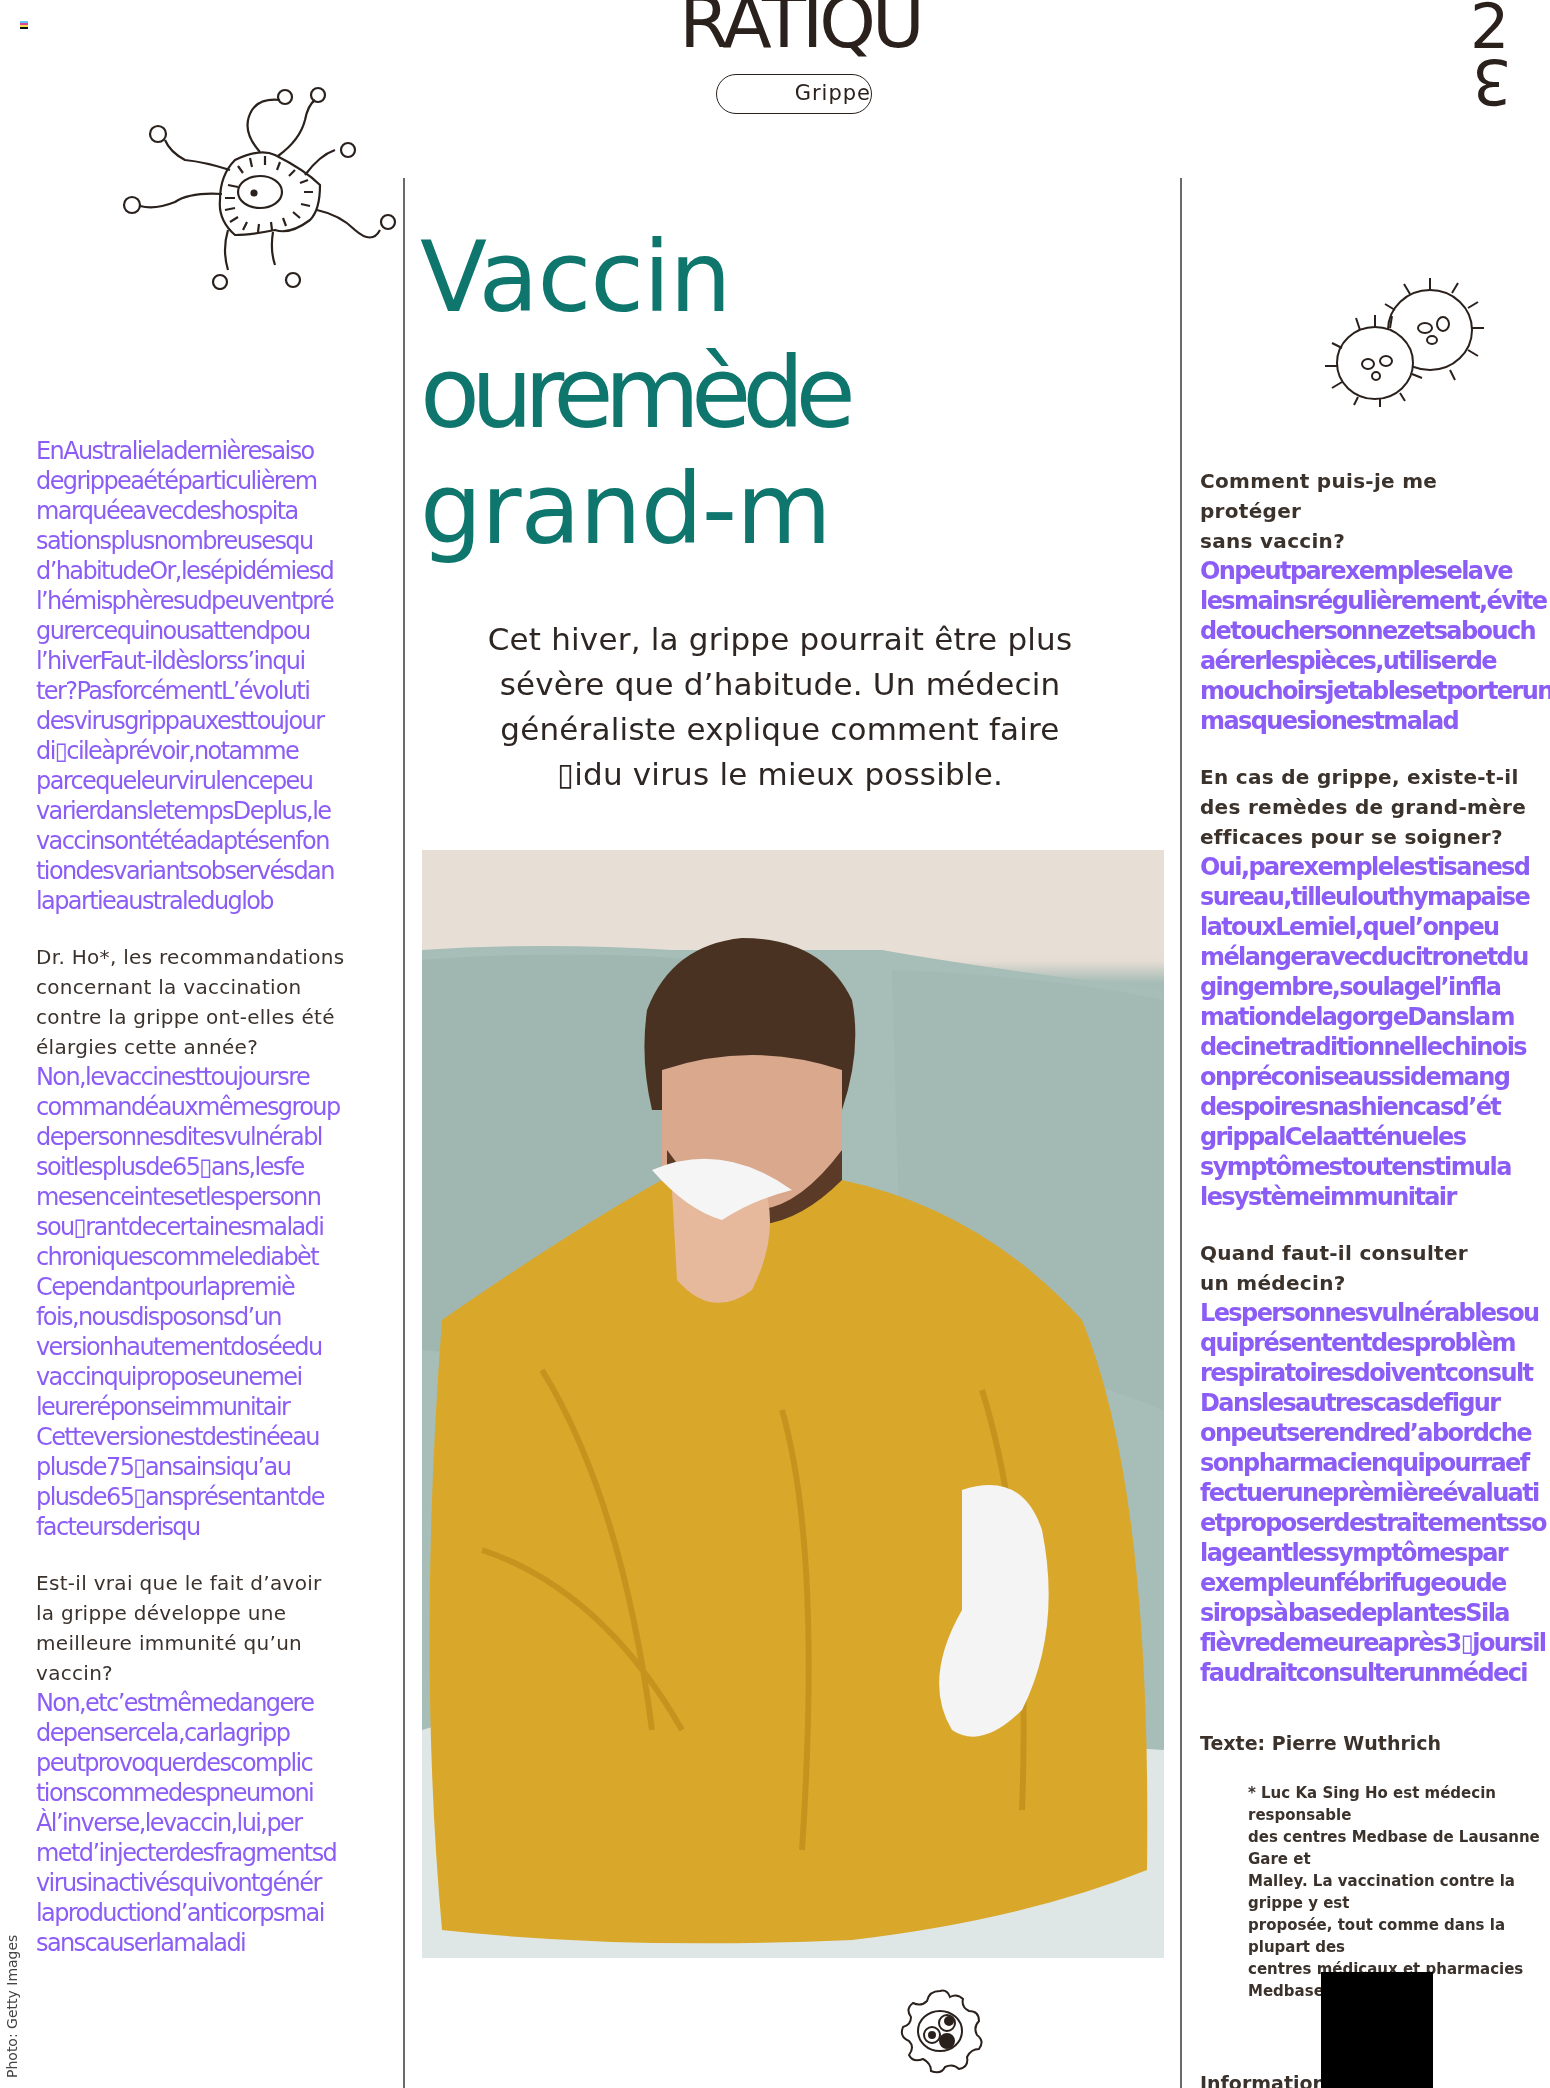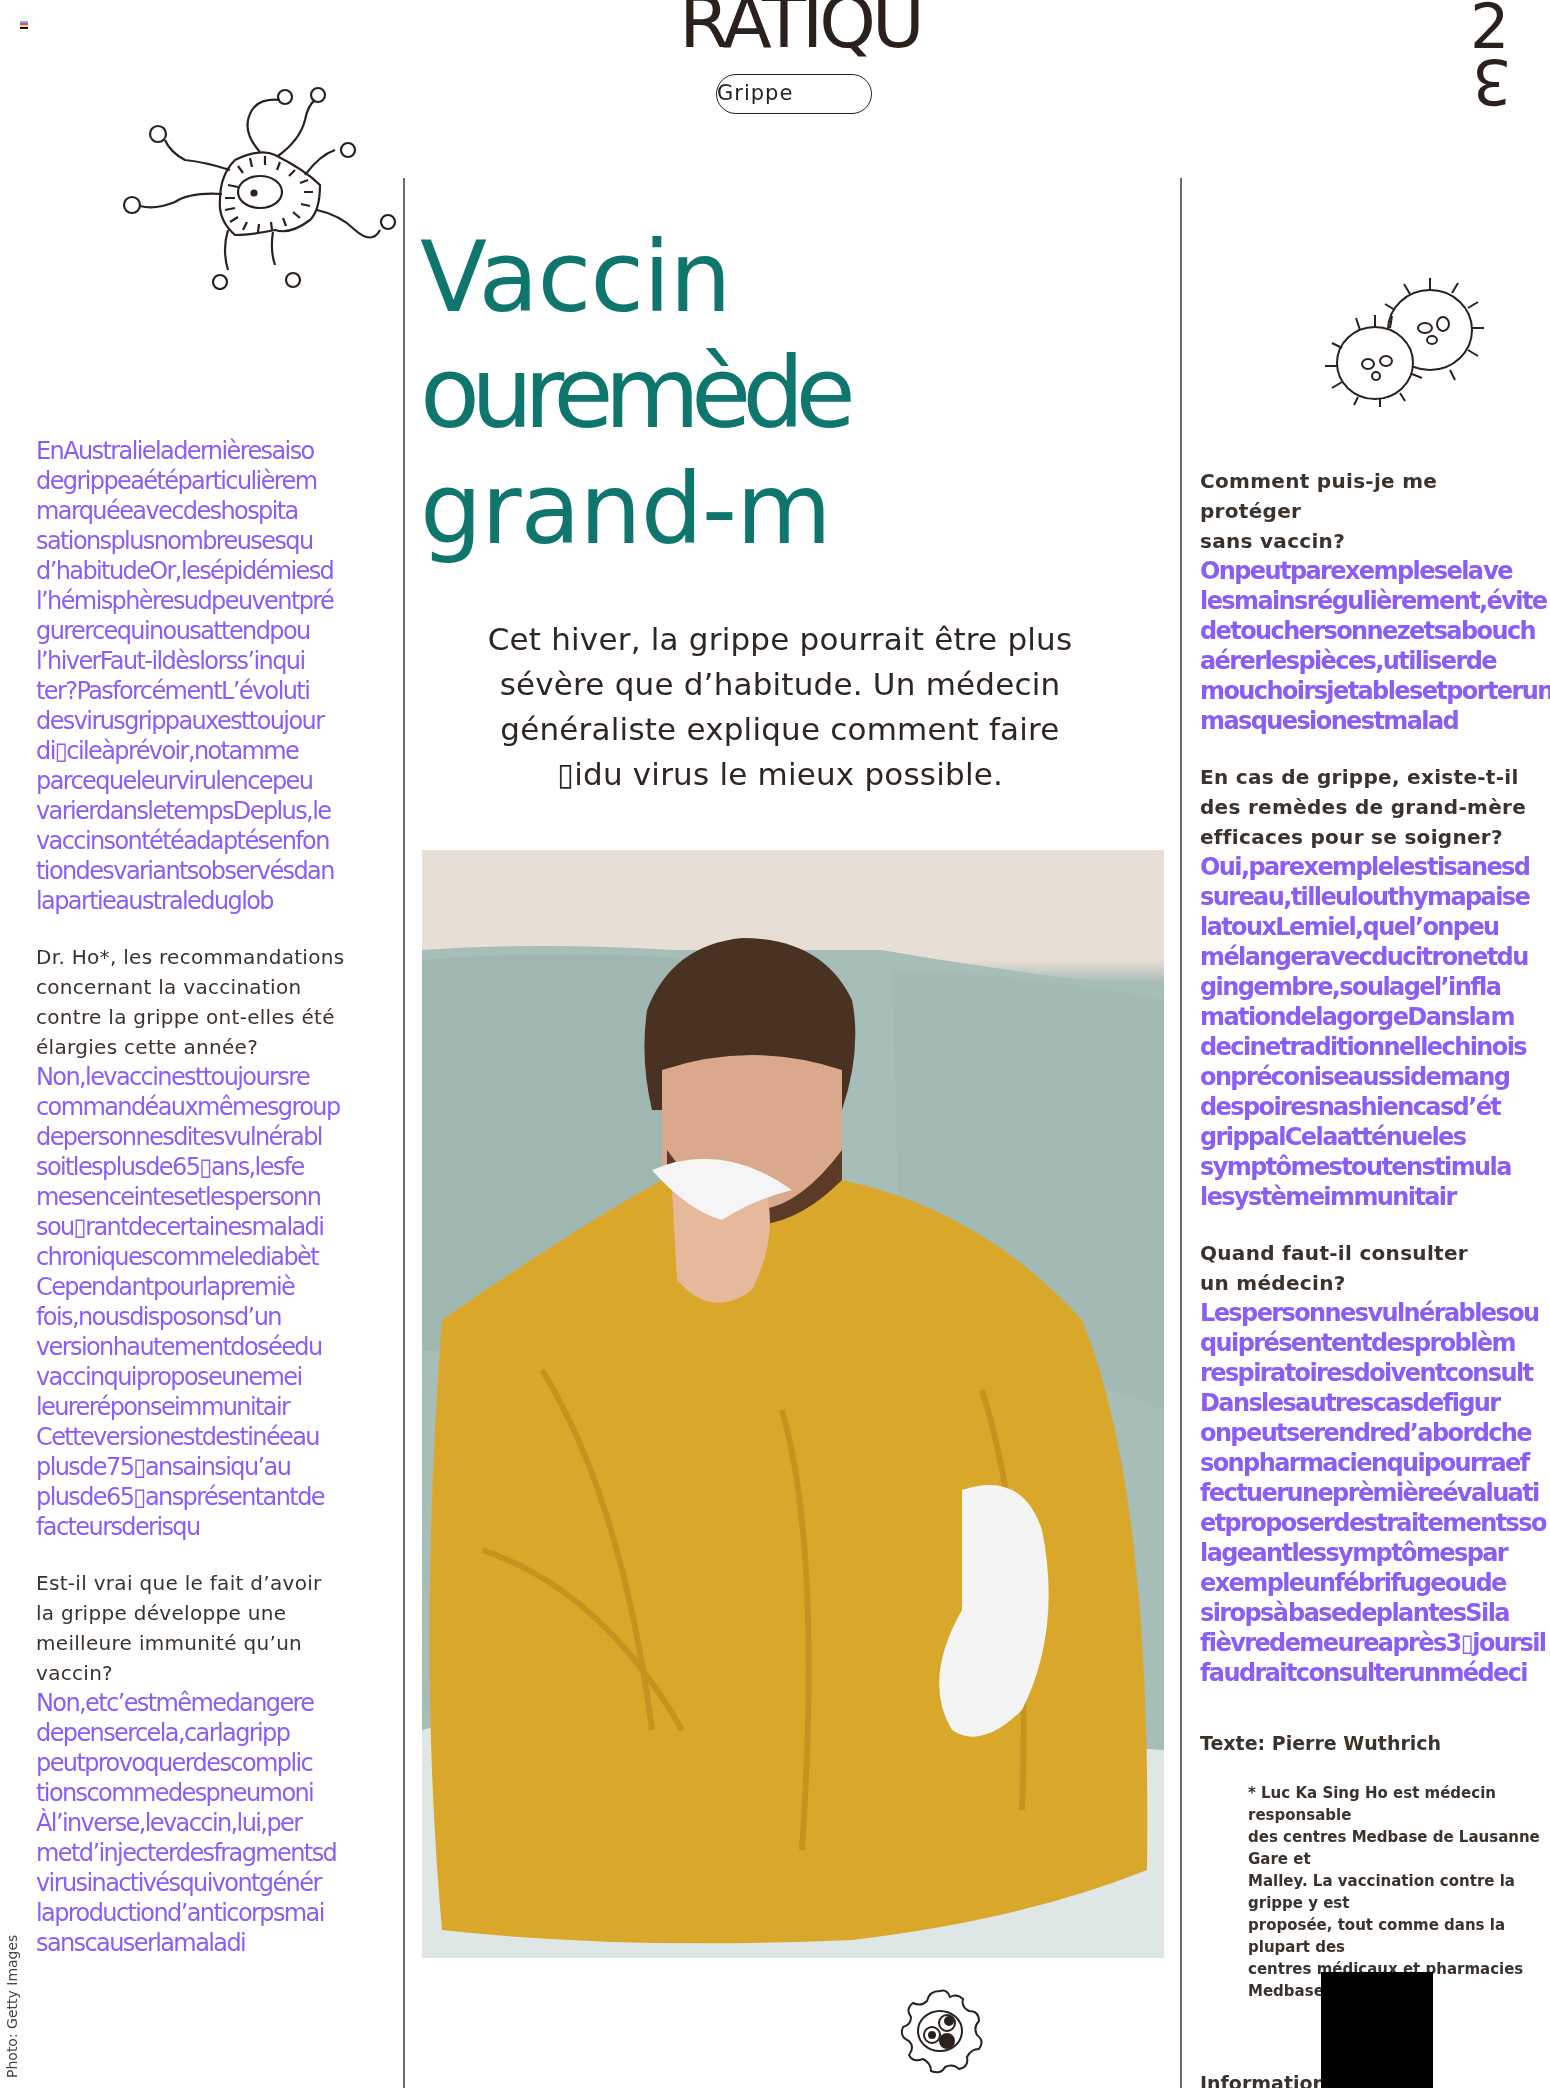--- a/index.html
+++ b/index.html
@@ -5,21 +5,21 @@
   * { box-sizing: border-box; margin: 0; padding: 0; }
   html, body { width: 1550px; height: 2088px; background: #ffffff; overflow: hidden; }
   body { position: relative; font-family: "DejaVu Sans", sans-serif; color: #2a211c; }
 
   .color-bar { position: absolute; left: 20px; top: 21px; width: 8px; }
   .color-bar span { display: block; height: 2px; }
 
   .section-title { position: absolute; left: 600px; top: -14px; width: 400px; text-align: center;
     font-family: "DejaVu Sans", sans-serif; font-size: 72px; letter-spacing: -4px; color: #2a211c; line-height: 1; }
   .section-pill { position: absolute; left: 716px; top: 74px; width: 156px; height: 40px;
-    border: 1.5px solid #2a211c; border-radius: 20px; text-align: left; line-height: 37px;
+    border: 1.5px solid #2a211c; border-radius: 20px; text-align: right; line-height: 37px;
     font-size: 21px; letter-spacing: 1px; color: #2a211c; }
   .page-num { position: absolute; left: 1470px; top: -4px; font-size: 62px; color: #2a211c; line-height: 1; }
   .page-num-2 { position: absolute; left: 1472px; top: 50px; font-size: 62px; color: #2a211c; line-height: 1;
     transform: rotate(180deg); }
 
   .divider { position: absolute; top: 178px; width: 2px; height: 1910px; background: #6a6a6a; }
 
   .deco { position: absolute; }
 
   .col { position: absolute; }

